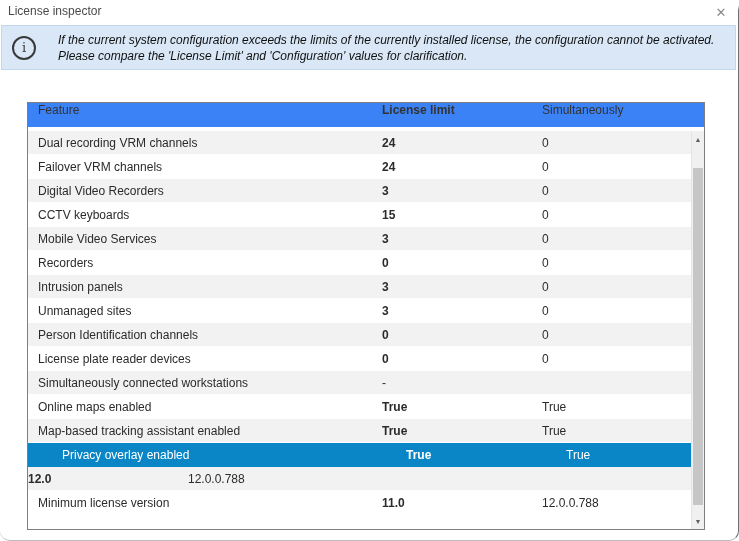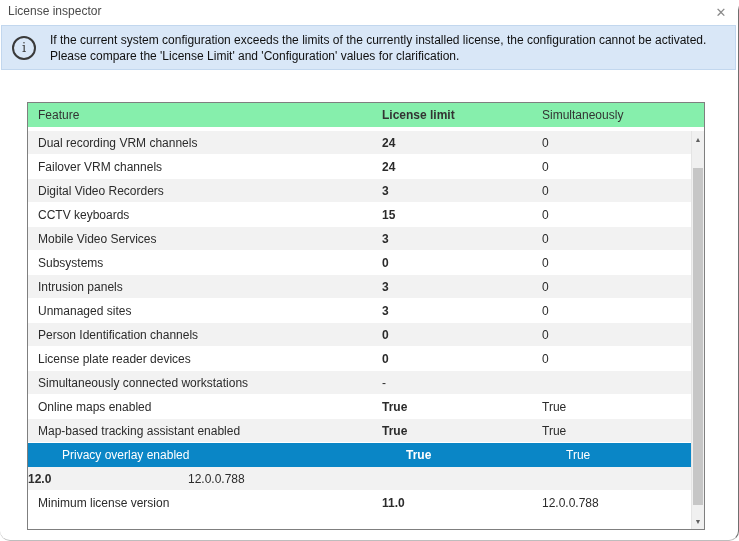--- a/index.html
+++ b/index.html
@@ -38,31 +38,31 @@
     display:flex;align-items:center;
   }
   .info-icon{
     flex:0 0 auto;margin-left:10px;
     width:20px;height:20px;border:2px solid #3a3a3a;border-radius:50%;
     display:flex;align-items:center;justify-content:center;
     font-size:13px;color:#3a3a3a;font-family:"DejaVu Serif",serif;
     line-height:1;
   }
   .banner-text{
-    margin-left:14px;margin-right:6px;
-    font-size:12px;line-height:16px;color:#101010;
+    margin-left:22px;margin-right:6px;
+    font-size:12px;line-height:16px;color:#101010;font-style:italic;
   }
   
   .grid{
     position:absolute;left:27px;top:102px;width:678px;height:428px;
     border:1px solid #7f7f7f;box-sizing:border-box;background:#ffffff;
   }
   .grid-header{
-    height:26px;background:#86efac;border-bottom:2px solid #ffffff;
-    display:flex;align-items:center;
+    height:26px;background:#3b82f6;border-bottom:2px solid #ffffff;
+    display:flex;align-items:flex-start;
     font-size:12px;color:#333333;
     width:676px;box-sizing:border-box;
   }
   .rows{
     position:absolute;left:0;top:28px;bottom:0;width:663px;
     overflow:hidden;
   }
   .row{
     height:24px;display:flex;align-items:center;
     font-size:12px;color:#2b2b2b;box-sizing:border-box;
@@ -131,21 +131,21 @@
           <span class="cell-feature">CCTV keyboards</span>
           <span class="cell-limit">15</span>
           <span class="cell-config">0</span>
         </div>
         <div class="row alt">
           <span class="cell-feature">Mobile Video Services</span>
           <span class="cell-limit">3</span>
           <span class="cell-config">0</span>
         </div>
         <div class="row">
-          <span class="cell-feature">Subsystems</span>
+          <span class="cell-feature">Recorders</span>
           <span class="cell-limit">0</span>
           <span class="cell-config">0</span>
         </div>
         <div class="row alt">
           <span class="cell-feature">Intrusion panels</span>
           <span class="cell-limit">3</span>
           <span class="cell-config">0</span>
         </div>
         <div class="row">
           <span class="cell-feature">Unmanaged sites</span>

